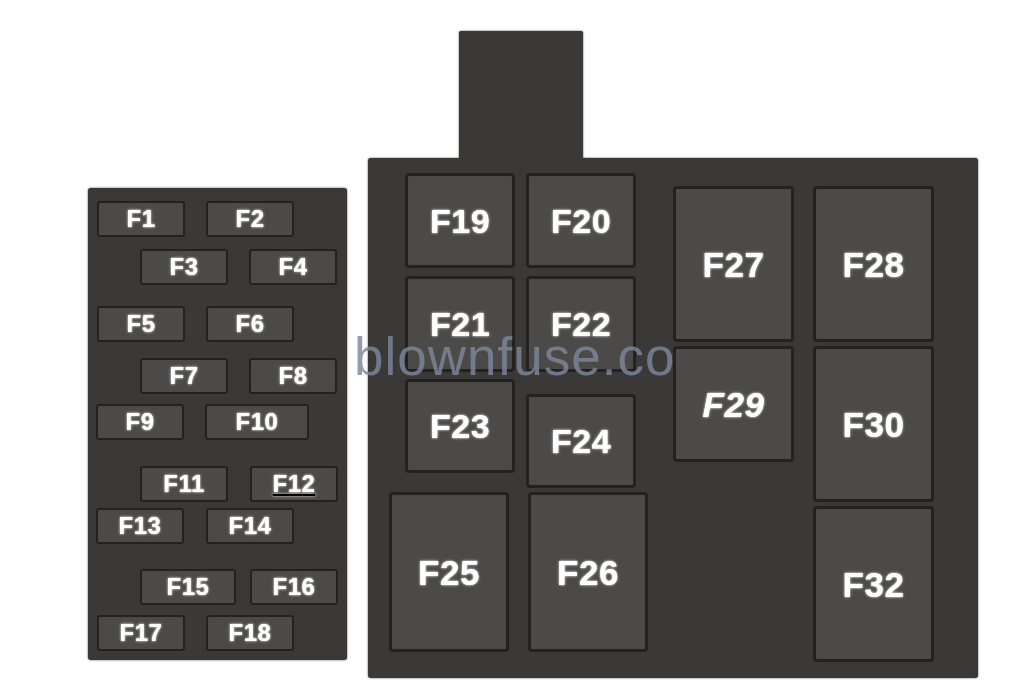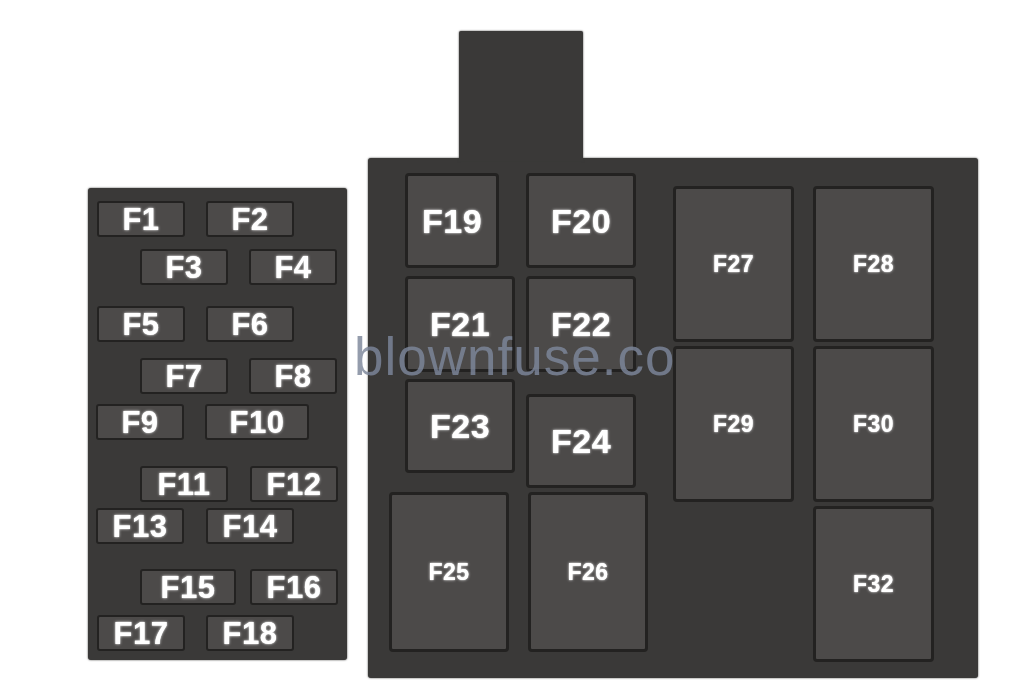--- a/index.html
+++ b/index.html
@@ -42,23 +42,23 @@
     border-radius: 3px;
   }
   .fuse span {
     color: var(--label-color, #ffffff);
     font-weight: bold;
     text-shadow: 0 0 3px rgba(255,255,255,0.85), 0 0 1px rgba(255,255,255,0.9);
     letter-spacing: 0.5px;
     line-height: 1;
     user-select: none;
   }
-  .fuse.small span { font-size: 31px; }
+  .fuse.small span { font-size: 24px; }
   .fuse.mid   span { font-size: 34px; }
-  .fuse.large span { font-size: 23px; }
+  .fuse.large span { font-size: 35px; }
   .watermark {
     position: absolute;
     font-size: 53px;
     font-weight: 400;
     letter-spacing: 1px;
     color: var(--watermark-color, #7d879b);
     opacity: 0.82;
     white-space: nowrap;
     pointer-events: none;
     z-index: 10;
@@ -96,21 +96,21 @@
       </div>
       <div class="fuse small" style="left: 8px; top: 216px; width: 88px; height: 36px;">
         <span>F9</span>
       </div>
       <div class="fuse small" style="left: 117px; top: 216px; width: 104px; height: 36px;">
         <span>F10</span>
       </div>
       <div class="fuse small" style="left: 52px; top: 278px; width: 88px; height: 36px;">
         <span>F11</span>
       </div>
-      <div class="fuse small" style="left: 162px; top: 278px; width: 88px; height: 36px;">
+      <div class="fuse small" style="left: 162px; top: 278px; width: 88px; height: 36px; text-decoration: underline;">
         <span>F12</span>
       </div>
       <div class="fuse small" style="left: 8px; top: 320px; width: 88px; height: 36px;">
         <span>F13</span>
       </div>
       <div class="fuse small" style="left: 118px; top: 320px; width: 88px; height: 36px;">
         <span>F14</span>
       </div>
       <div class="fuse small" style="left: 52px; top: 381px; width: 96px; height: 36px;">
         <span>F15</span>
@@ -121,21 +121,21 @@
       <div class="fuse small" style="left: 9px; top: 427px; width: 88px; height: 36px;">
         <span>F17</span>
       </div>
       <div class="fuse small" style="left: 118px; top: 427px; width: 88px; height: 36px;">
         <span>F18</span>
       </div>
     </div>
 
   <div class="panel" style="left: 368px; top: 158px; width: 610px; height: 520px;">
     <div class="tab" style="left: 91px; top: -127px; width: 124px; height: 130px;"></div>
-  <div class="fuse mid" style="left: 37px; top: 15px; width: 94px; height: 95px; text-align: center;">
+  <div class="fuse mid" style="left: 37px; top: 15px; width: 110px; height: 95px; text-align: center;">
         <span>F19</span>
       </div>
       <div class="fuse mid" style="left: 158px; top: 15px; width: 110px; height: 95px;">
         <span>F20</span>
       </div>
       <div class="fuse mid" style="left: 37px; top: 118px; width: 110px; height: 96px;">
         <span>F21</span>
       </div>
       <div class="fuse mid" style="left: 158px; top: 118px; width: 110px; height: 96px;">
         <span>F22</span>
@@ -151,21 +151,21 @@
       </div>
       <div class="fuse large" style="left: 160px; top: 334px; width: 120px; height: 160px;">
         <span>F26</span>
       </div>
       <div class="fuse large" style="left: 305px; top: 28px; width: 121px; height: 156px;">
         <span>F27</span>
       </div>
       <div class="fuse large" style="left: 445px; top: 28px; width: 121px; height: 156px;">
         <span>F28</span>
       </div>
-      <div class="fuse large" style="left: 305px; top: 188px; width: 121px; height: 156px;">
+      <div class="fuse large" style="left: 305px; top: 188px; width: 121px; height: 116px; font-style: italic;">
         <span>F29</span>
       </div>
       <div class="fuse large" style="left: 445px; top: 188px; width: 121px; height: 156px;">
         <span>F30</span>
       </div>
       <div class="fuse large" style="left: 445px; top: 348px; width: 121px; height: 156px;">
         <span>F32</span>
       </div>
     </div>
 

